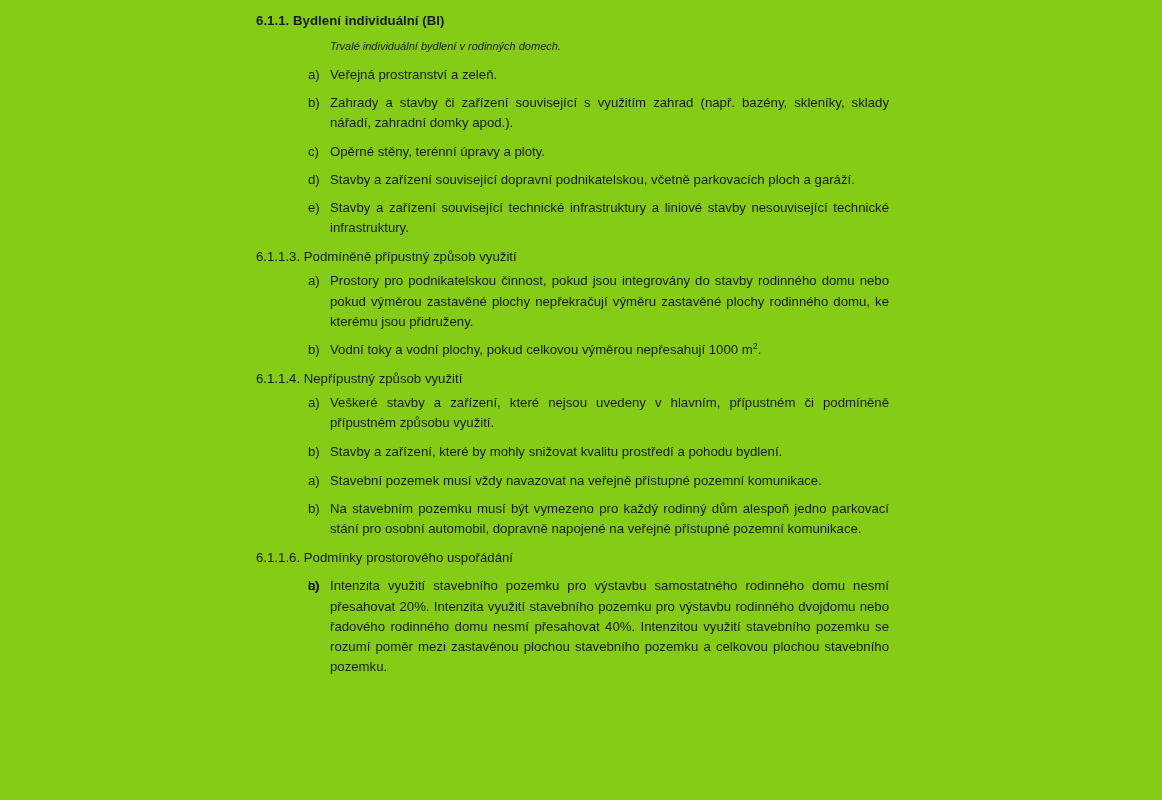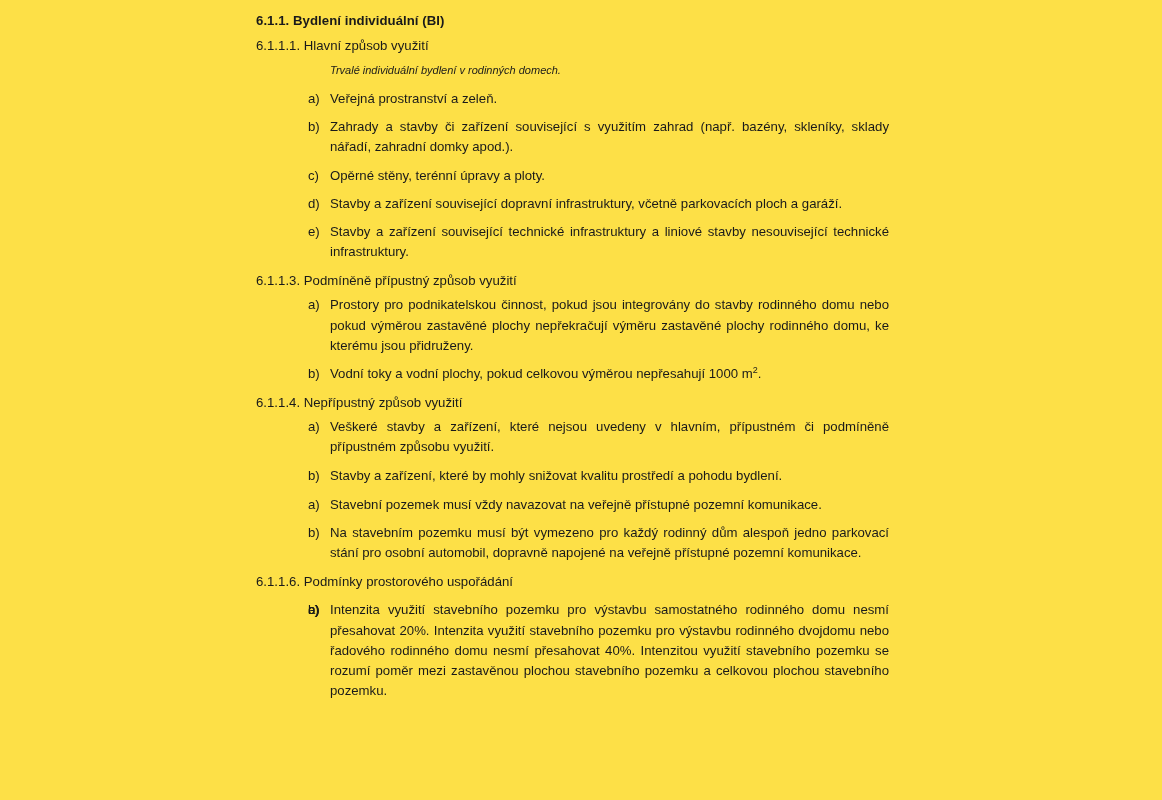--- a/index.html
+++ b/index.html
@@ -13,21 +13,21 @@
     font-family: "Liberation Sans", sans-serif;
     color: #1a1a1a;
     -webkit-font-smoothing: antialiased;
     overflow: hidden;
   }
 
   .page {
     position: relative;
     width: 1162px;
     height: 800px;
-    background: #fde047;
+    background: #84cc16;
     box-sizing: border-box;
   }
 
   
   .doc-body {
     position: absolute;
     left: 256px;
     top: 11px;
     width: 633px;
   }
@@ -104,29 +104,28 @@
 </head>
 <body>
 
 <div class="page">
   <div class="doc-body">
 
     <h2 class="h-section">6.1.1. Bydlení individuální (BI)</h2>
 
     <div id="blocks-container">
         <section class="block">
-          <h3 class="h-sub">6.1.1.1. Hlavní způsob využití</h3>
           <p class="para-indent">Trvalé individuální bydlení v rodinných domech.</p>
         </section>
         <section class="block">
           <ol class="alpha-list">
             <li><span class="marker">a)</span><span class="item-text">Veřejná prostranství a zeleň.</span></li>
             <li><span class="marker">b)</span><span class="item-text">Zahrady a stavby či zařízení související s využitím zahrad (např. bazény, skleníky, sklady nářadí, zahradní domky apod.).</span></li>
             <li><span class="marker">c)</span><span class="item-text">Opěrné stěny, terénní úpravy a ploty.</span></li>
-            <li><span class="marker">d)</span><span class="item-text">Stavby a zařízení související dopravní infrastruktury, včetně parkovacích ploch a garáží.</span></li>
+            <li><span class="marker">d)</span><span class="item-text">Stavby a zařízení související dopravní podnikatelskou, včetně parkovacích ploch a garáží.</span></li>
             <li><span class="marker">e)</span><span class="item-text">Stavby a zařízení související technické infrastruktury a liniové stavby nesouvisející technické infrastruktury.</span></li>
           </ol>
         </section>
         <section class="block">
           <h3 class="h-sub">6.1.1.3. Podmíněně přípustný způsob využití</h3>
           <ol class="alpha-list">
             <li><span class="marker">a)</span><span class="item-text">Prostory pro podnikatelskou činnost, pokud jsou integrovány do stavby rodinného domu nebo pokud výměrou zastavěné plochy nepřekračují výměru zastavěné plochy rodinného domu, ke kterému jsou přidruženy.</span></li>
             <li><span class="marker">b)</span><span class="item-text">Vodní toky a vodní plochy, pokud celkovou výměrou nepřesahují 1000 m<sup>2</sup>.</span></li>
           </ol>
         </section>

